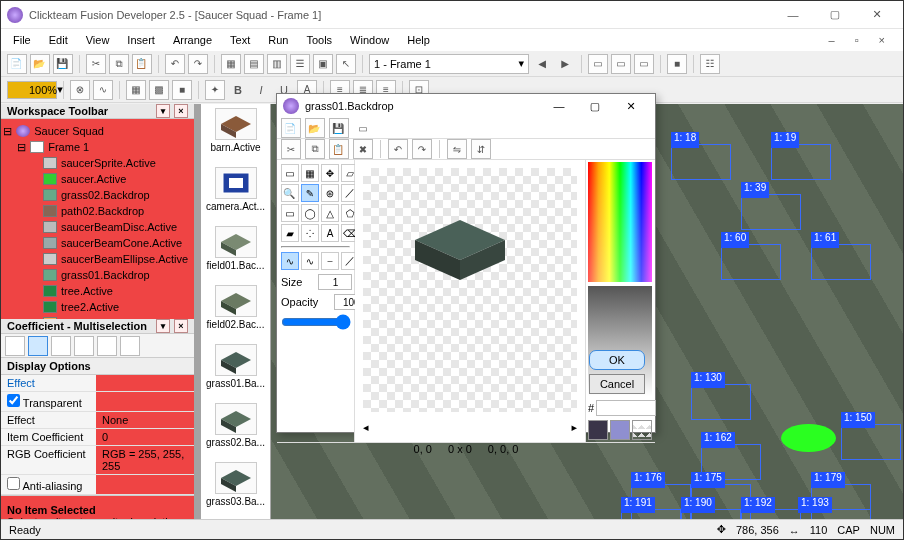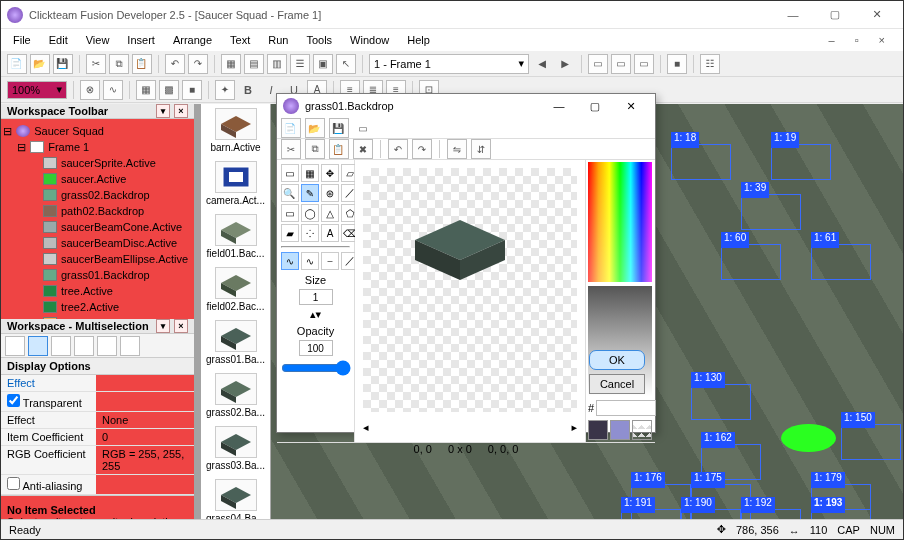--- a/index.html
+++ b/index.html
@@ -27,21 +27,21 @@
 .treeicon { width:14px; height:12px; display:inline-block; }
 .props { flex: 1; display:flex; flex-direction:column; }
 .props-toolbar { height:24px; display:flex; align-items:center; padding:2px 4px; gap:3px; background:#f4f4f4; border-bottom:1px solid #ccc; }
 .props-toolbar .pb { width:20px; height:20px; border:1px solid #bbb; background:#fff; }
 .grid { font-size:11px; }
 .grid .gr { display:flex; border-bottom:1px solid #e0e0e0; }
 .grid .gk { width:95px; padding:2px 6px; background:#f5f5f5; }
 .grid .gv { flex:1; padding:2px 6px; }
 .section-head { background:#eee; padding:2px 6px; font-weight:600; border-bottom:1px solid #ccc;}
 .noitem { padding: 8px 6px; border-top:1px solid #ccc; }
-.objcol { width:70px; background:#fff; border-right:1px solid #aaa; overflow:hidden; padding:4px 2px; display:flex; flex-direction:column; gap:8px; }
+.objcol { width:70px; background:#fff; border-right:1px solid #aaa; overflow:hidden; padding:4px 2px; display:flex; flex-direction:column; gap:14px; }
 .obj { display:flex; flex-direction:column; align-items:center; gap:2px; }
 .obj .thumb { width:42px; height:32px; border:1px solid #ccc; background:#fafafa; display:flex; align-items:center; justify-content:center; }
 .obj .thumb svg { width:38px; height:28px; }
 .obj .lbl { font-size:10px; text-align:center; white-space:nowrap; overflow:hidden; width:60px; text-overflow:ellipsis;}
 .canvas { flex:1; position:relative; background:#2a2f2a; overflow:hidden; }
 .iso-bg { position:absolute; inset:0; background:
   repeating-linear-gradient(60deg,#6a7765 0 40px,#5a6757 40px 80px),
   repeating-linear-gradient(-60deg,rgba(0,0,0,0.15) 0 40px, transparent 40px 80px);
   opacity:0.9;
 }
@@ -55,21 +55,21 @@
 .dlg-title { height:28px; display:flex; align-items:center; padding:0 6px; }
 .dlg-title .logo { width:16px; height:16px; border-radius:50%; background:radial-gradient(circle,#c9a9ff,#7040b0); margin-right:6px;}
 .dlg-title .t { flex:1;}
 .dlg-title .wbtn { width:36px; height:24px; display:flex; align-items:center; justify-content:center;}
 .dlg-toolbar { height:24px; border-bottom:1px solid #ddd; display:flex; align-items:center; padding:0 4px; gap:4px;}
 .dlg-body { flex:1; display:flex; }
 .dlg-tools { width:78px; border-right:1px solid #ddd; padding:4px; display:flex; flex-direction:column; gap:4px;}
 .tool-grid { display:grid; grid-template-columns:repeat(4,18px); gap:2px;}
 .tool-grid .t { width:18px; height:18px; border:1px solid #ccc; display:flex;align-items:center;justify-content:center;font-size:10px;}
 .tool-grid .t.sel { background:#bde0ff; border-color:#5aa0ff;}
-.opt-row { display:flex; align-items:center; gap:3px; font-size:10px;flex-direction:column;}
+.opt-row { display:flex; align-items:center; gap:16px; font-size:10px;}
 .opt-row input { width:34px; height:16px; border:1px solid #bbb; text-align:center; font-size:10px;}
 .dlg-preview { flex:1; position:relative; background:#fff; }
 .checker { position:absolute; left:8px; top:8px; right:8px; bottom:30px;
   background-image: linear-gradient(45deg,#e6e6e6 25%,transparent 25%),linear-gradient(-45deg,#e6e6e6 25%,transparent 25%),linear-gradient(45deg,transparent 75%,#e6e6e6 75%),linear-gradient(-45deg,transparent 75%,#e6e6e6 75%);
   background-size:16px 16px; background-position:0 0,0 8px,8px -8px,-8px 0; }
 .hexiso { position:absolute; left:50px; top:50px; }
 .dlg-palette { width:70px; border-left:1px solid #ddd; padding:2px; display:flex; flex-direction:column; gap:4px;}
 .palette { width:64px; height:120px; background:linear-gradient(to bottom,#000,#555),
   linear-gradient(to right,red,orange,yellow,lime,cyan,blue,magenta);
   background-blend-mode:screen; image-rendering:pixelated; }
@@ -142,21 +142,21 @@
   <div class="tbtn">▭</div>
   <div class="tbtn">▭</div>
   <div class="tbtn">▭</div>
   <div class="sep"></div>
   <div class="tbtn">■</div>
   <div class="sep"></div>
   <div class="tbtn">☷</div>
 </div>
 
 <div class="toolbar2">
-  <div style="width:60px;border:1px solid #bbb;height:18px;display:flex;align-items:center;padding:0 4px;background:#be185d">
+  <div style="width:50px;border:1px solid #bbb;height:18px;display:flex;align-items:center;padding:0 21px;background:#eab308">
       <span>100%</span>
       <span style="margin-left:auto">▾</span>
     </div>
   <div class="sep"></div>
   <div class="tbtn">⊗</div>
   <div class="tbtn">∿</div>
   <div class="sep"></div>
   <div class="tbtn">▦</div>
   <div class="tbtn">▩</div>
   <div class="tbtn">■</div>
@@ -212,28 +212,28 @@
           </div>
           <div class="tree-row" style="padding-left: 40px;">
             <span class="treeicon" style="background:#6a8;border:1px solid #777"></span>
             <span>grass02.Backdrop</span>
           </div>
           <div class="tree-row" style="padding-left: 40px;">
             <span class="treeicon" style="background:#865;border:1px solid #777"></span>
             <span>path02.Backdrop</span>
           </div>
           <div class="tree-row" style="padding-left: 40px;">
+            <span class="treeicon" style="background:#bbb;border:1px solid #777"></span>
+            <span>saucerBeamDisc.Active</span>
+          </div>
+          <div class="tree-row" style="padding-left: 40px;">
             <span class="treeicon" style="background:#9aa;border:1px solid #777"></span>
             <span>saucerBeamCone.Active</span>
           </div>
           <div class="tree-row" style="padding-left: 40px;">
-            <span class="treeicon" style="background:#bbb;border:1px solid #777"></span>
-            <span>saucerBeamDisc.Active</span>
-          </div>
-          <div class="tree-row" style="padding-left: 40px;">
             <span class="treeicon" style="background:#ccc;border:1px solid #777"></span>
             <span>saucerBeamEllipse.Active</span>
           </div>
           <div class="tree-row" style="padding-left: 40px;">
             <span class="treeicon" style="background:#6a8;border:1px solid #777"></span>
             <span>grass01.Backdrop</span>
           </div>
           <div class="tree-row" style="padding-left: 40px;">
             <span class="treeicon" style="background:#284;border:1px solid #777"></span>
             <span>tree.Active</span>
@@ -243,21 +243,21 @@
             <span>tree2.Active</span>
           </div>
           <div class="tree-row" style="padding-left: 40px;">
             <span class="treeicon" style="background:#fa5;border:1px solid #777"></span>
             <span>hudIndicator.Active</span>
           </div>
         </div>
     </div>
 
     <div class="panel-header">
-      <span>Workspace - Multiselection</span>
+      <span>Coefficient - Multiselection</span>
       <div class="hx">
           <span>▾</span>
           <span>×</span>
         </div>
     </div>
     <div class="props">
       <div class="props-toolbar">
         <div class="pb"></div>
         <div class="pb" style="background:#cfe8ff;border-color:#3a8adf"></div>
         <div class="pb"></div>
@@ -403,21 +403,21 @@
         <div class="overlay-label" style="left: 420px; top: 368px;">1: 175</div>
         <div class="overlay-box" style="left: 540px; top: 380px; width: 60px; height: 36px;"></div>
         <div class="overlay-label" style="left: 540px; top: 368px;">1: 179</div>
         <div class="overlay-box" style="left: 350px; top: 405px; width: 60px; height: 36px;"></div>
         <div class="overlay-label" style="left: 350px; top: 393px;">1: 191</div>
         <div class="overlay-box" style="left: 410px; top: 405px; width: 60px; height: 36px;"></div>
         <div class="overlay-label" style="left: 410px; top: 393px;">1: 190</div>
         <div class="overlay-box" style="left: 470px; top: 405px; width: 60px; height: 36px;"></div>
         <div class="overlay-label" style="left: 470px; top: 393px;">1: 192</div>
         <div class="overlay-box" style="left: 540px; top: 405px; width: 60px; height: 36px;"></div>
-        <div class="overlay-label" style="left: 540px; top: 393px; font-weight: bold;">1: 193</div>
+        <div class="overlay-label" style="left: 527px; top: 393px;">1: 193</div>
       </div>
   </div>
 </div>
 
 <div class="dlg">
   <div class="dlg-title">
     <div class="logo"></div>
     <div class="t">grass01.Backdrop</div>
     <div class="wbtn">—</div>
     <div class="wbtn">▢</div>

